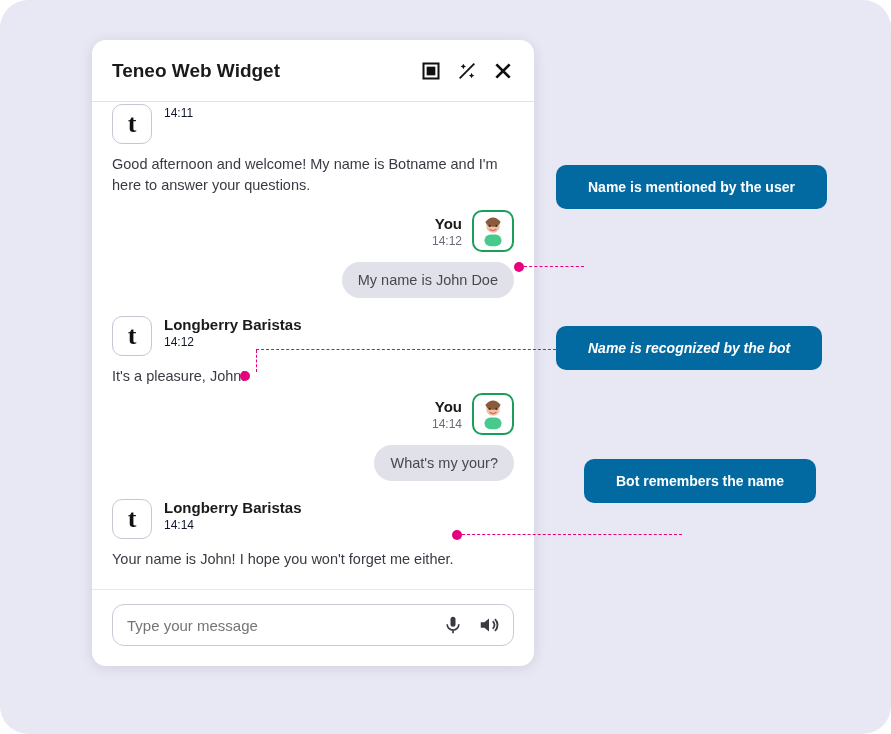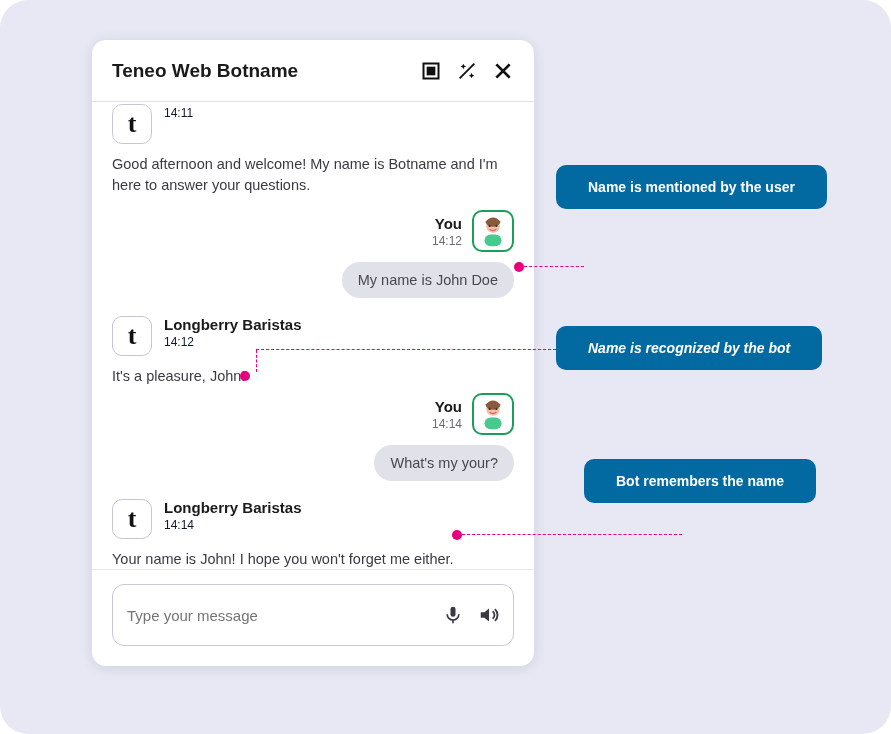--- a/index.html
+++ b/index.html
@@ -89,21 +89,21 @@
     padding:10px 16px;
     border-radius:18px;
   }
   .input-bar {
     padding: 14px 20px 20px 20px;
     border-top:1px solid #e7e7ef;
   }
   .input-wrap {
     border:1px solid #c9c9d6;
     border-radius:12px;
-    height:62px;
+    height:42px;
     display:flex;
     align-items:center;
     padding:0 10px 0 14px;
     gap:8px;
   }
   .input-wrap input {
     flex:1; border:none; outline:none;
     font-size:15px; color:#8a8a96;
     background:transparent;
   }
@@ -139,21 +139,21 @@
   .tlogo { font-family: Georgia, serif; font-weight:900; font-size:26px; color:#111; line-height:1; }
 </style>
 </head>
 <body>
 
 <div class="stage">
 
   <div class="widget">
 
     <div class="widget-header">
-      <div class="widget-title">Teneo Web Botname</div>
+      <div class="widget-title">Teneo Web Widget</div>
       <div class="header-icons">
         <div class="hicon">
           <svg width="20" height="20" viewBox="0 0 24 24" fill="none" stroke="currentColor" stroke-width="2.4">
               <rect x="3" y="3" width="18" height="18"></rect>
               <rect x="8" y="8" width="8" height="8" fill="currentColor"></rect>
             </svg>
         </div>
         <div class="hicon">
           <svg width="22" height="22" viewBox="0 0 24 24" fill="currentColor">
               <path d="M4 20 L20 4" stroke="currentColor" stroke-width="2" fill="none"></path>

